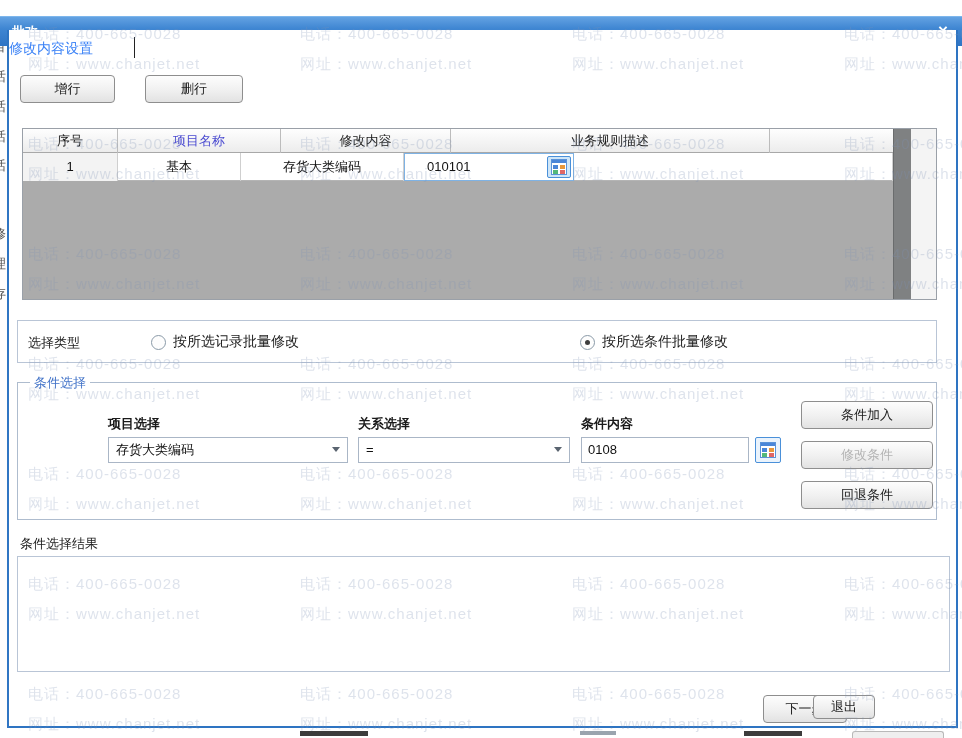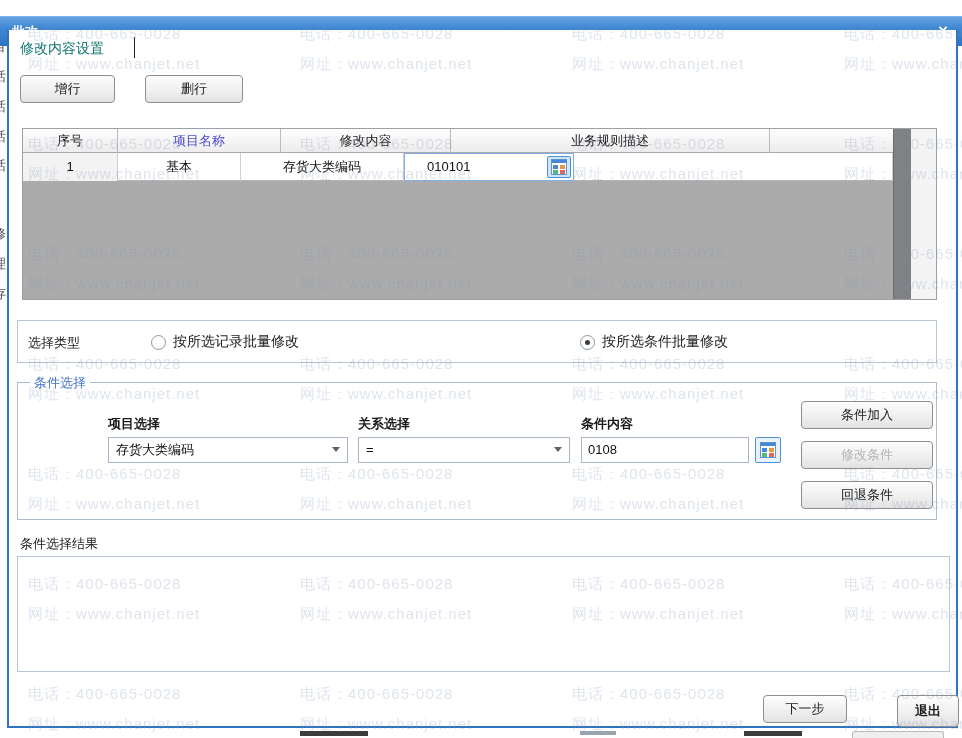--- a/index.html
+++ b/index.html
@@ -16,21 +16,21 @@
   
   .titlebar { position:absolute; left:0; top:16px; width:962px; height:30px;
     background:linear-gradient(180deg,#63a2e2 0%,#3f86d2 40%,#2f74c4 100%);
     border-top:1px solid #7db6ec; }
   .title-text { position:absolute; left:12px; top:0; line-height:30px; color:#fff; font-size:13px; font-weight:600; }
   .close-x { position:absolute; right:14px; top:0; line-height:28px; color:#fff; font-size:17px; font-weight:700; cursor:pointer; }
 
   .dialog-body { position:absolute; left:7px; top:30px; width:951px; height:698px; background:#fff;
     border-left:2px solid #2e74c2; border-right:2px solid #2e74c2; border-bottom:2px solid #2e74c2; }
 
-  .section-label { position:absolute; left:11px; top:10px; font-size:14px; color:#0f766e; }
+  .section-label { position:absolute; left:0; top:10px; font-size:14px; color:#3b82f6; }
   .text-cursor { position:absolute; left:125px; top:7px; width:1px; height:21px; background:#222; }
 
   .btn { position:absolute; border:1px solid #8e8e8e; border-radius:4px;
     background:linear-gradient(180deg,#fdfdfd 0%,#f0f0f0 55%,#e2e2e2 100%);
     font-size:13px; color:#1a1a1a; text-align:center; cursor:pointer; font-family:inherit; }
   .btn.disabled { color:#b3b3b3; }
   .btn-addrow { left:11px; top:45px; width:95px; height:28px; }
   .btn-delrow { left:136px; top:45px; width:98px; height:28px; }
 
   
@@ -89,21 +89,21 @@
   .cond-ref { left:737px; top:54px; width:26px; height:26px; }
   .btn-cadd  { left:783px; top:18px; width:132px; height:28px; }
   .btn-cmod  { left:783px; top:58px; width:132px; height:28px; }
   .btn-cback { left:783px; top:98px; width:132px; height:28px; }
 
   
   .result-label { position:absolute; left:11px; top:505px; font-size:13px; color:#1a1a1a; }
   .result-box { position:absolute; left:8px; top:526px; width:933px; height:116px; background:#fff; border:1px solid #b9c5d6; }
 
   .btn-next { left:754px; top:665px; width:84px; height:28px; }
-  .btn-exit { left:888px; top:665px; width:62px; height:32px;font-weight:bold; }
+  .btn-exit { left:804px; top:665px; width:62px; height:24px; }
 
   
   .wm-layer { position:absolute; left:0; top:0; width:962px; height:738px; pointer-events:none; z-index:50; overflow:hidden; }
   .wm { position:absolute; font-size:15px; letter-spacing:1px; color:rgba(128,146,180,0.26); white-space:nowrap; }
 </style>
 </head>
 <body>
 
 <div id="stage">
 

